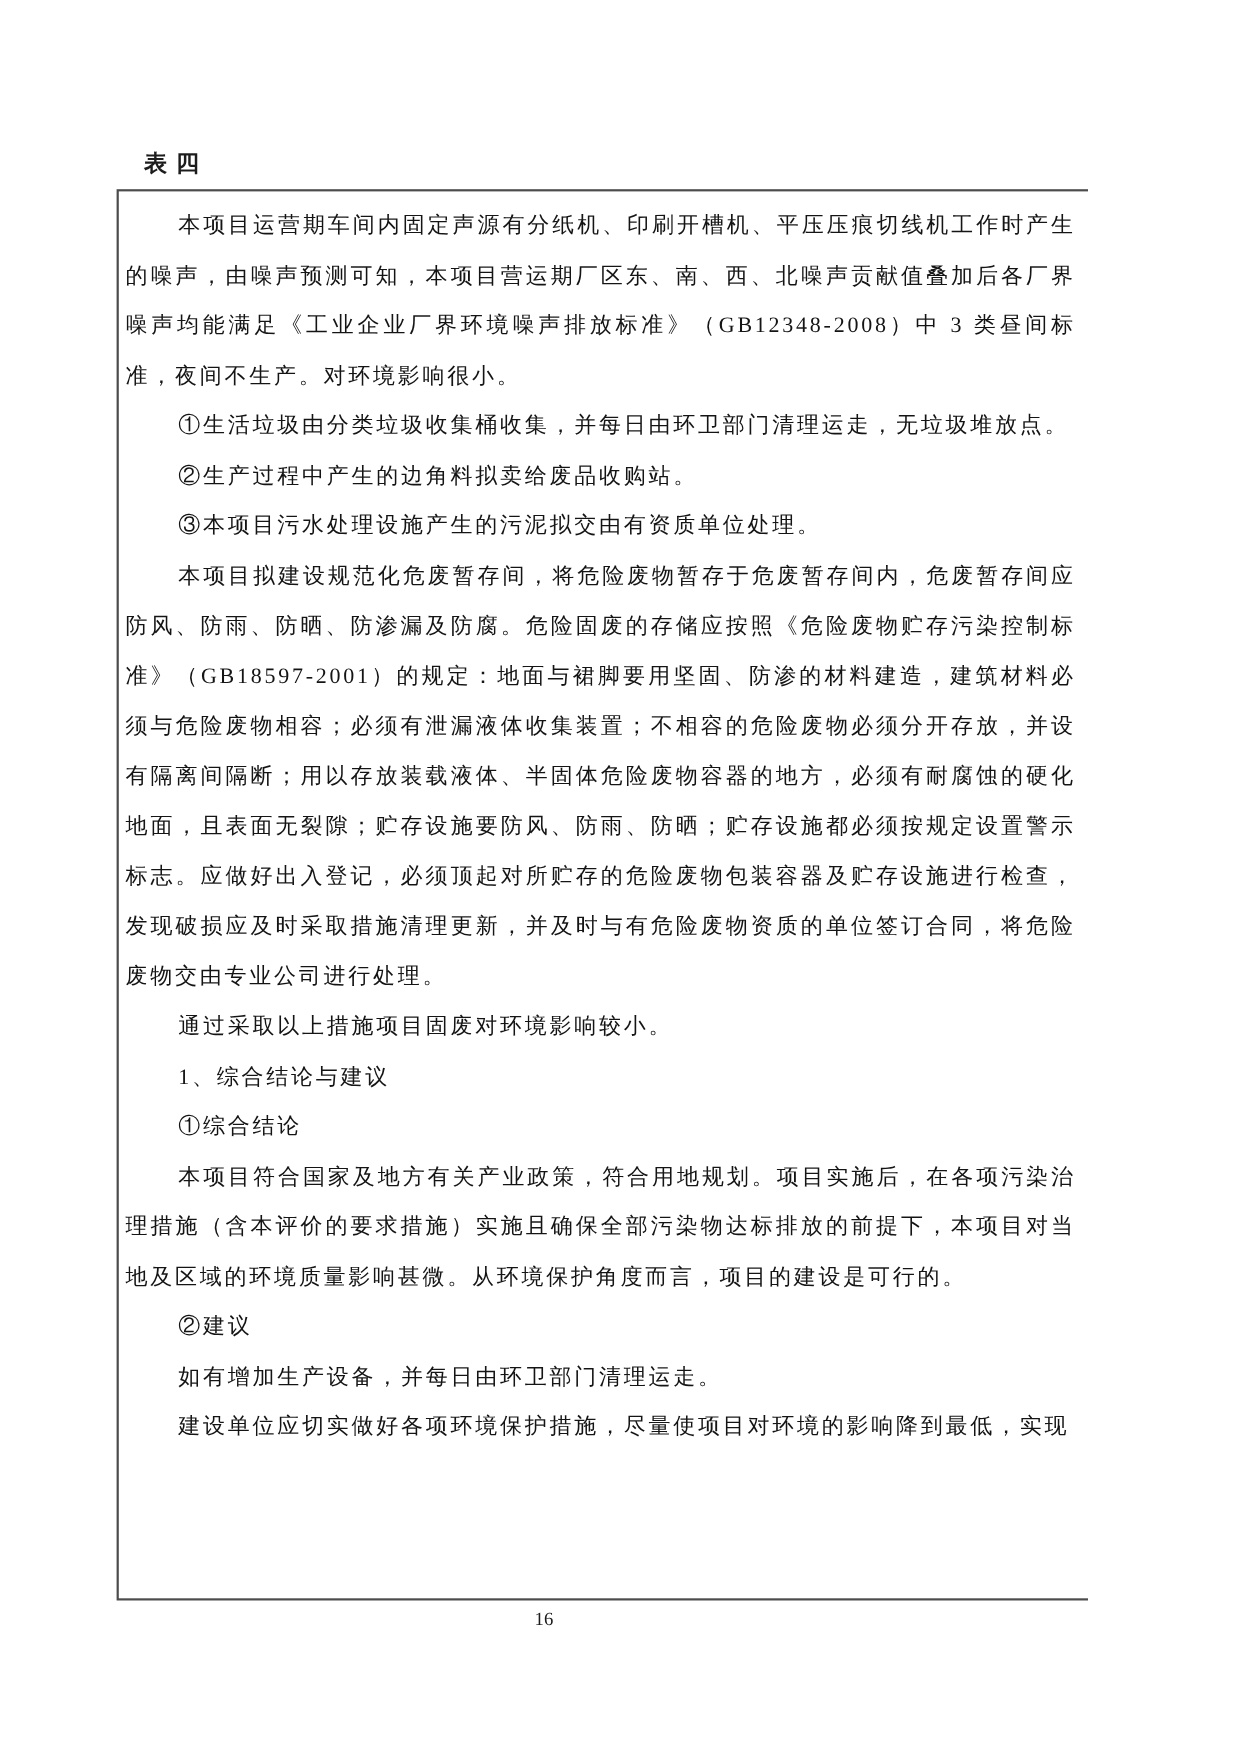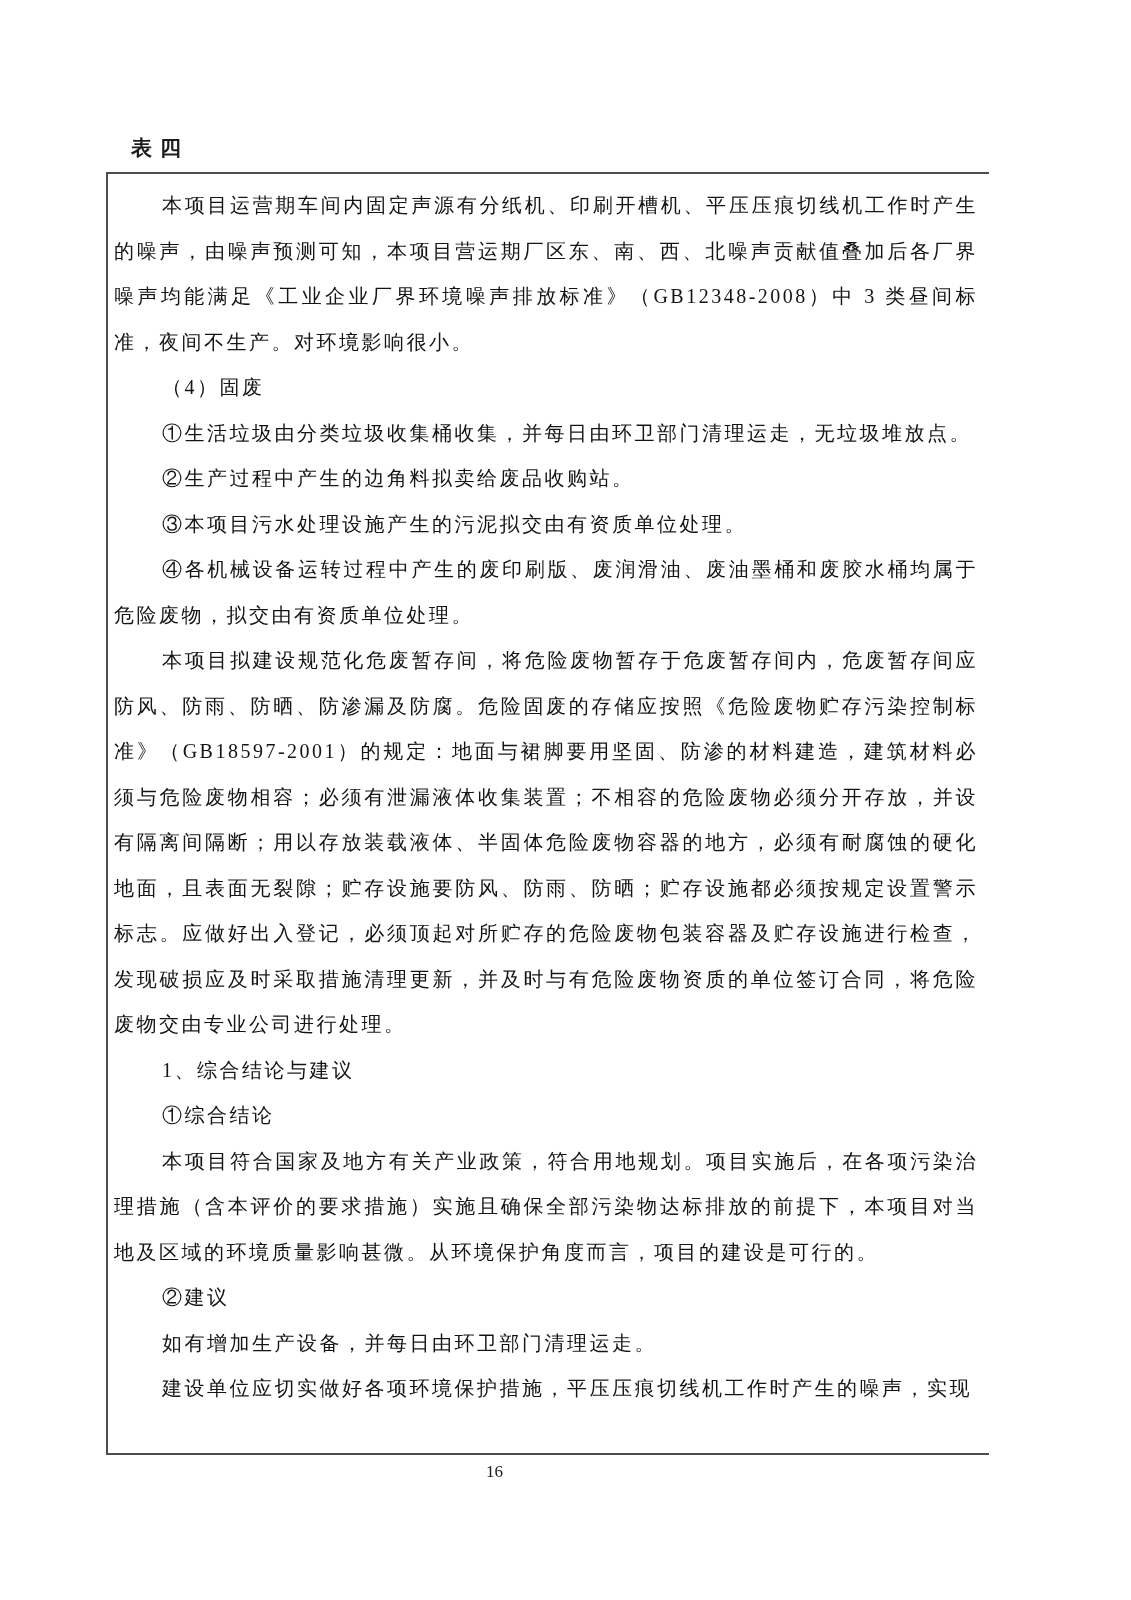--- a/index.html
+++ b/index.html
@@ -59,30 +59,29 @@
 </head>
 <body>
 
 <div class="page">
 
   <div class="table-label">表四</div>
 
   <div class="doc-box">
     <div class="doc-inner">
       <p>本项目运营期车间内固定声源有分纸机、印刷开槽机、平压压痕切线机工作时产生的噪声，由噪声预测可知，本项目营运期厂区东、南、西、北噪声贡献值叠加后各厂界噪声均能满足《工业企业厂界环境噪声排放标准》（GB12348-2008）中 3 类昼间标准，夜间不生产。对环境影响很小。</p>
-      <p>（4）固废</p>
       <p>①生活垃圾由分类垃圾收集桶收集，并每日由环卫部门清理运走，无垃圾堆放点。</p>
       <p>②生产过程中产生的边角料拟卖给废品收购站。</p>
       <p>③本项目污水处理设施产生的污泥拟交由有资质单位处理。</p>
-      <p>④各机械设备运转过程中产生的废印刷版、废润滑油、废油墨桶和废胶水桶均属于危险废物，拟交由有资质单位处理。</p>
       <p>本项目拟建设规范化危废暂存间，将危险废物暂存于危废暂存间内，危废暂存间应防风、防雨、防晒、防渗漏及防腐。危险固废的存储应按照《危险废物贮存污染控制标准》（GB18597-2001）的规定：地面与裙脚要用坚固、防渗的材料建造，建筑材料必须与危险废物相容；必须有泄漏液体收集装置；不相容的危险废物必须分开存放，并设有隔离间隔断；用以存放装载液体、半固体危险废物容器的地方，必须有耐腐蚀的硬化地面，且表面无裂隙；贮存设施要防风、防雨、防晒；贮存设施都必须按规定设置警示标志。应做好出入登记，必须顶起对所贮存的危险废物包装容器及贮存设施进行检查，发现破损应及时采取措施清理更新，并及时与有危险废物资质的单位签订合同，将危险废物交由专业公司进行处理。</p>
+      <p>通过采取以上措施项目固废对环境影响较小。</p>
       <p>1、综合结论与建议</p>
       <p>①综合结论</p>
       <p>本项目符合国家及地方有关产业政策，符合用地规划。项目实施后，在各项污染治理措施（含本评价的要求措施）实施且确保全部污染物达标排放的前提下，本项目对当地及区域的环境质量影响甚微。从环境保护角度而言，项目的建设是可行的。</p>
       <p>②建议</p>
       <p>如有增加生产设备，并每日由环卫部门清理运走。</p>
-      <p>建设单位应切实做好各项环境保护措施，平压压痕切线机工作时产生的噪声，实现</p>
+      <p>建设单位应切实做好各项环境保护措施，尽量使项目对环境的影响降到最低，实现</p>
     </div>
   </div>
 
   <div class="page-number">16</div>
 
 </div>
 
 </body></html>

